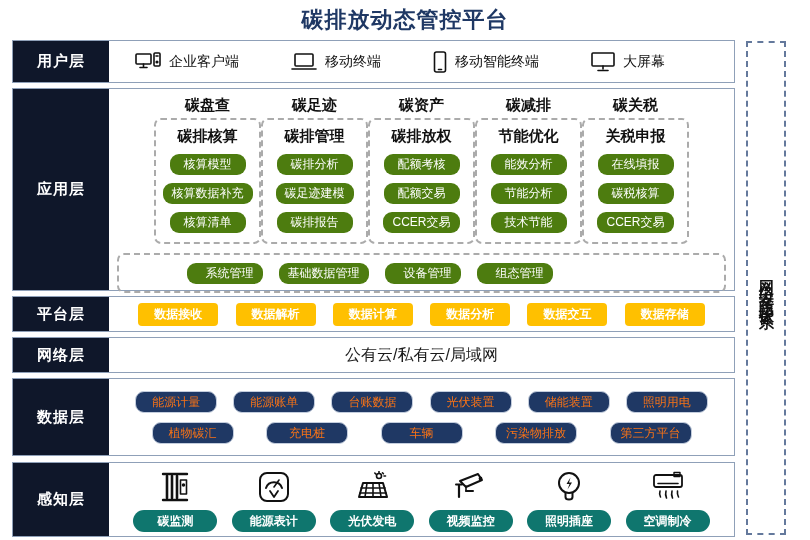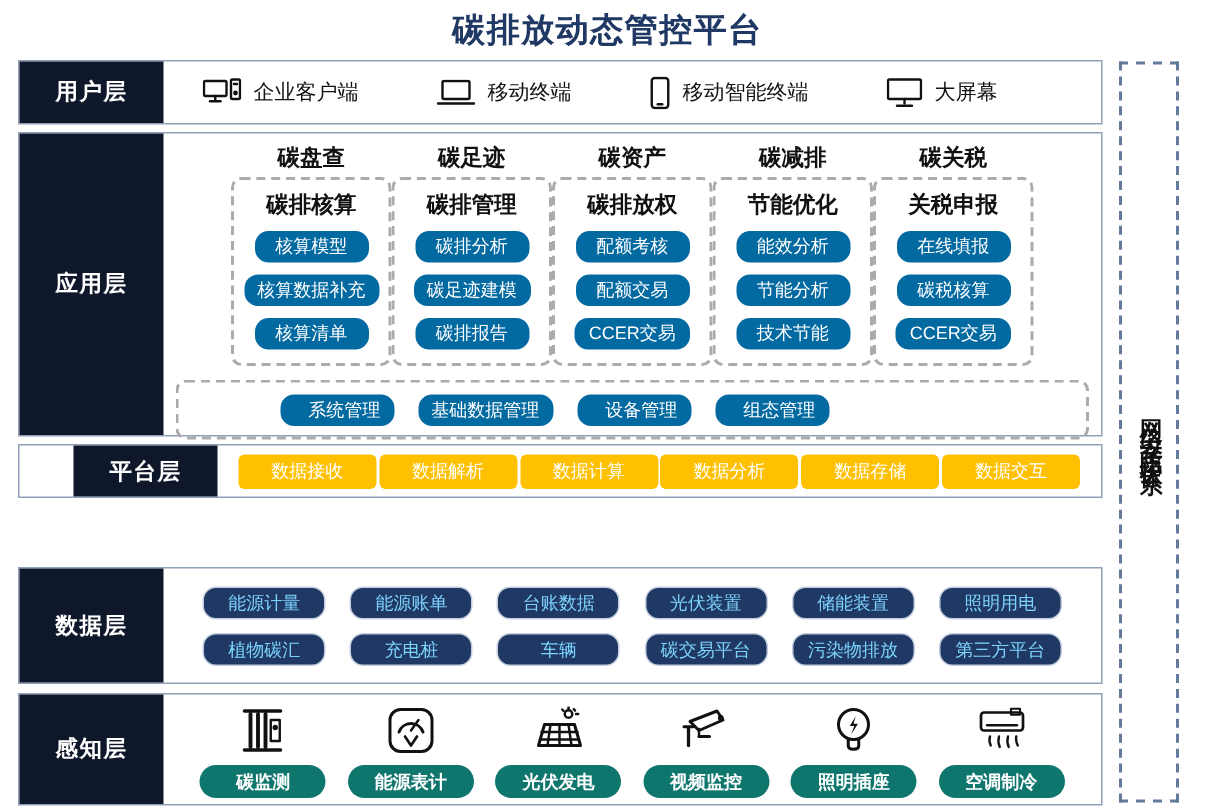--- a/index.html
+++ b/index.html
@@ -22,47 +22,47 @@
   .user-item{display:flex;align-items:center;gap:8px;font-size:14px;color:#111;}
   .uicon svg{display:block;}
 
   
   .row-app{top:88px;height:203px;}
   .app-groups{display:flex;justify-content:center;padding:5px 4px 0;}
   .app-group{width:107px;text-align:center;box-sizing:border-box;}
   .g-title{font-size:15px;font-weight:bold;color:#111;margin:2px 0 3px;}
   .g-box{border:2px dashed #ababab;border-radius:7px;padding:5px 4px 1px;}
   .g-sub{font-size:15px;font-weight:bold;color:#111;margin:2px 0 8px;}
-  .chip{background:#0369a1;color:#fff;font-size:12px;border-radius:9px;
+  .chip{background:#4d7c0f;color:#fff;font-size:12px;border-radius:9px;
         padding:4px 9px;margin:0 auto 8px;width:fit-content;min-width:58px;
         white-space:nowrap;line-height:13px;}
   .app-common{margin:9px 8px 0;border:2px dashed #ababab;border-radius:7px;
               height:40px;display:flex;align-items:center;justify-content:center;
               box-sizing:border-box;}
   .common-inner{display:flex;gap:16px;position:relative;left:-52px;}
   .common-inner .chip{margin:0;text-align:right;}
 
   
-  .row-platform{top:296px;height:36px;padding-left:36px;}
+  .row-platform{top:296px;height:36px;}
   .flex-even{height:100%;display:flex;align-items:center;justify-content:space-evenly;
              padding:0 12px;}
-  .ychip{background:#FFC000;color:#fff;font-size:12px;font-weight:normal;border-radius:4px;
-         width:92px;height:23px;line-height:23px;text-align:center;white-space:nowrap;}
+  .ychip{background:#FFC000;color:#fff;font-size:12px;font-weight:bold;border-radius:4px;
+         width:80px;height:23px;line-height:23px;text-align:center;white-space:nowrap;}
 
   
   .row-network{top:337px;height:36px;}
   .net-text{height:100%;display:flex;align-items:center;justify-content:center;
             font-size:16px;color:#1a1a1a;}
 
   
   .row-data{top:378px;height:78px;}
   .data-rows{height:100%;display:flex;flex-direction:column;justify-content:center;
              gap:9px;padding:0 10px;}
   .data-row{display:flex;justify-content:space-evenly;}
-  .dchip{background:#1F3864;border:1px solid #c3cddd;color:#7dd3fc;font-size:12px;
+  .dchip{background:#1F3864;border:1px solid #c3cddd;color:#f97316;font-size:12px;
          border-radius:9px;width:80px;height:20px;line-height:20px;text-align:center;
          white-space:nowrap;}
 
   
   .row-perception{top:462px;height:75px;}
   .per-items{height:100%;display:flex;justify-content:space-evenly;align-items:flex-start;
              padding:6px 10px 0;}
   .per-item{display:flex;flex-direction:column;align-items:center;gap:7px;}
   .per-icon{height:34px;display:flex;align-items:flex-end;justify-content:center;}
   .plabel{background:#0f766e;color:#fff;font-size:12px;font-weight:bold;border-radius:11px;
@@ -198,42 +198,45 @@
     </div>
   </div>
 
   <div class="row row-platform">
     <div class="row-label">平台层</div>
     <div class="row-content flex-even">
       <div class="ychip">数据接收</div>
       <div class="ychip">数据解析</div>
       <div class="ychip">数据计算</div>
       <div class="ychip">数据分析</div>
+      <div class="ychip">数据交互</div>
       <div class="ychip">数据存储</div>
-      <div class="ychip">数据交互</div>
-    </div>
-  </div>
-
+    </div>
+  </div>
+
+  <div class="row row-network">
+    <div class="row-label">网络层</div>
+    <div class="row-content net-text">公有云/私有云/局域网</div>
+  </div>
 
   <div class="row row-data">
     <div class="row-label">数据层</div>
     <div class="row-content data-rows">
       <div class="data-row">
         <div class="dchip">能源计量</div>
         <div class="dchip">能源账单</div>
         <div class="dchip">台账数据</div>
         <div class="dchip">光伏装置</div>
         <div class="dchip">储能装置</div>
         <div class="dchip">照明用电</div>
       </div>
       <div class="data-row">
         <div class="dchip">植物碳汇</div>
         <div class="dchip">充电桩</div>
         <div class="dchip">车辆</div>
-        <div class="dchip">碳交易平台</div>
         <div class="dchip">污染物排放</div>
         <div class="dchip">第三方平台</div>
       </div>
     </div>
   </div>
 
   <div class="row row-perception">
     <div class="row-label">感知层</div>
     <div class="row-content per-items">
 

